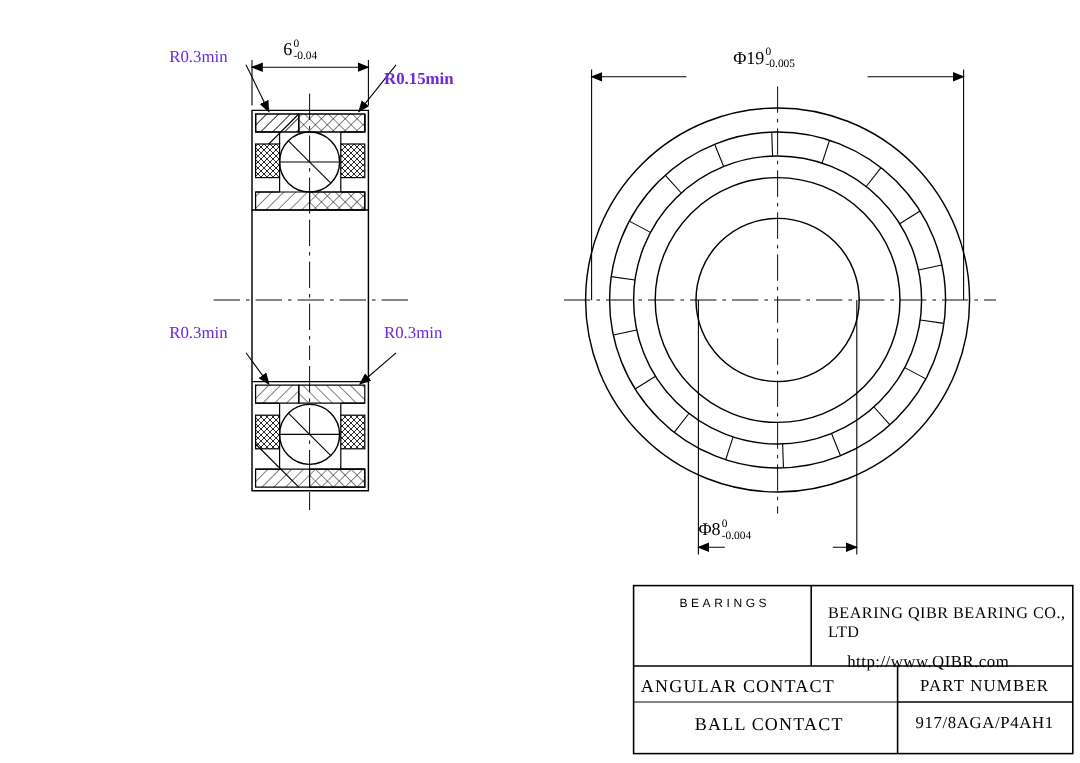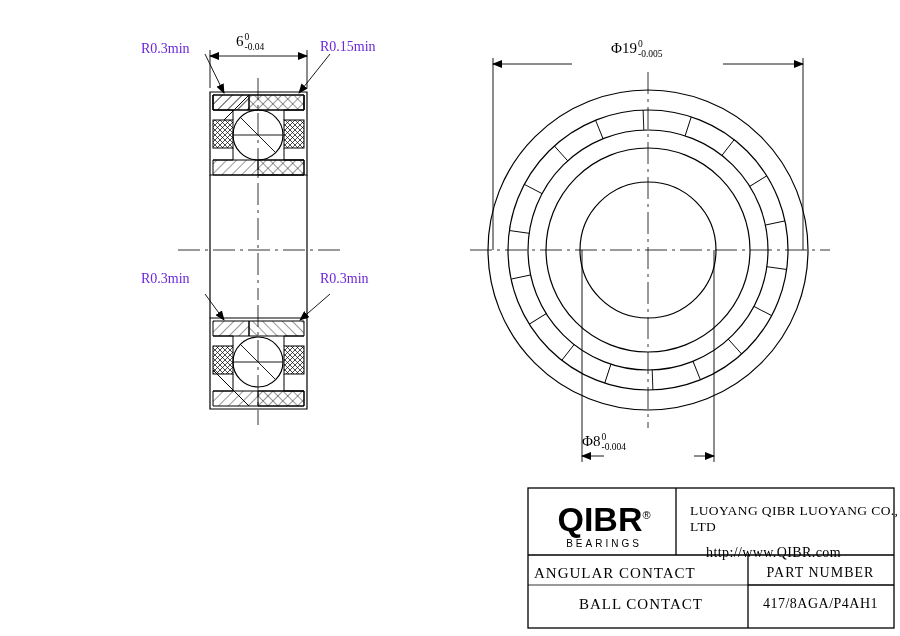--- a/index.html
+++ b/index.html
@@ -292,43 +292,42 @@
       <rect x="528" y="488" width="366" height="140"></rect>
       <line x1="528" y1="555" x2="894" y2="555"></line>
       <line x1="676" y1="488" x2="676" y2="555"></line>
       <line x1="748" y1="555" x2="748" y2="628"></line>
       <line x1="748" y1="585" x2="894" y2="585"></line>
       <line x1="528" y1="585" x2="748" y2="585" stroke-width="0.8"></line>
     </g>
   </svg>
 
   <div class="lbl" style="left:141px; top:42px;">R0.3min</div>
-  <div class="lbl" style="left:320px; top:40px;">R0.15min</div>
+  <div class="lbl" style="left:320px; top:60px;font-weight:bold;">R0.15min</div>
   <div class="lbl" style="left:141px; top:272px;">R0.3min</div>
   <div class="lbl" style="left:320px; top:272px;">R0.3min</div>
 
   <div class="dim-stack" style="left:236px; top:33px;">
     <span class="main">6</span><span class="tolbox"><span class="up">0</span><span class="lo">-0.04</span></span>
   </div>
 
   <div class="dim-stack" style="left:611px; top:40px;">
     <span class="main">Φ</span><span class="main">19</span><span class="tolbox"><span class="up">0</span><span class="lo">-0.005</span></span>
   </div>
 
   <div class="dim-stack" style="left:582px; top:433px;">
     <span class="main">Φ</span><span class="main">8</span><span class="tolbox"><span class="up">0</span><span class="lo">-0.004</span></span>
   </div>
 
   <div class="brand">
-    <div class="qibr"><span>QIBR</span><span class="reg">®</span></div>
     <div class="bearings">BEARINGS</div>
   </div>
 
-  <div class="company">LUOYANG QIBR LUOYANG CO., LTD</div>
+  <div class="company">BEARING QIBR BEARING CO., LTD</div>
   <div class="website">http://www.QIBR.com</div>
 
   <div class="prodline1">ANGULAR CONTACT</div>
   <div class="prodline2">BALL CONTACT</div>
 
   <div class="pnlabel">PART  NUMBER</div>
-  <div class="pnvalue">417/8AGA/P4AH1</div>
+  <div class="pnvalue">917/8AGA/P4AH1</div>
 
 </div>
 
 </body></html>

